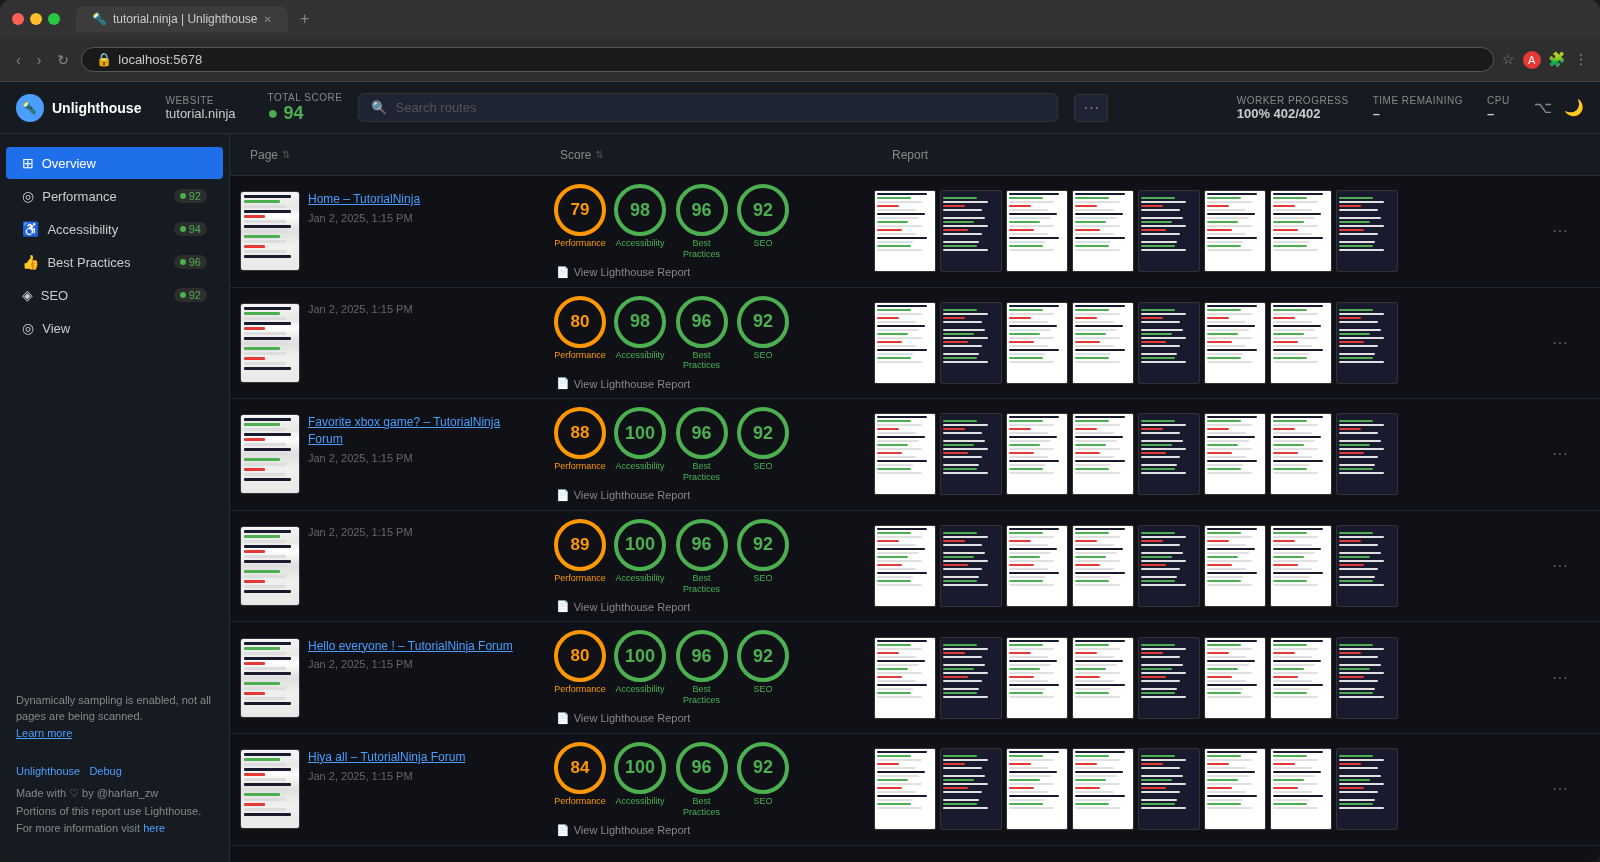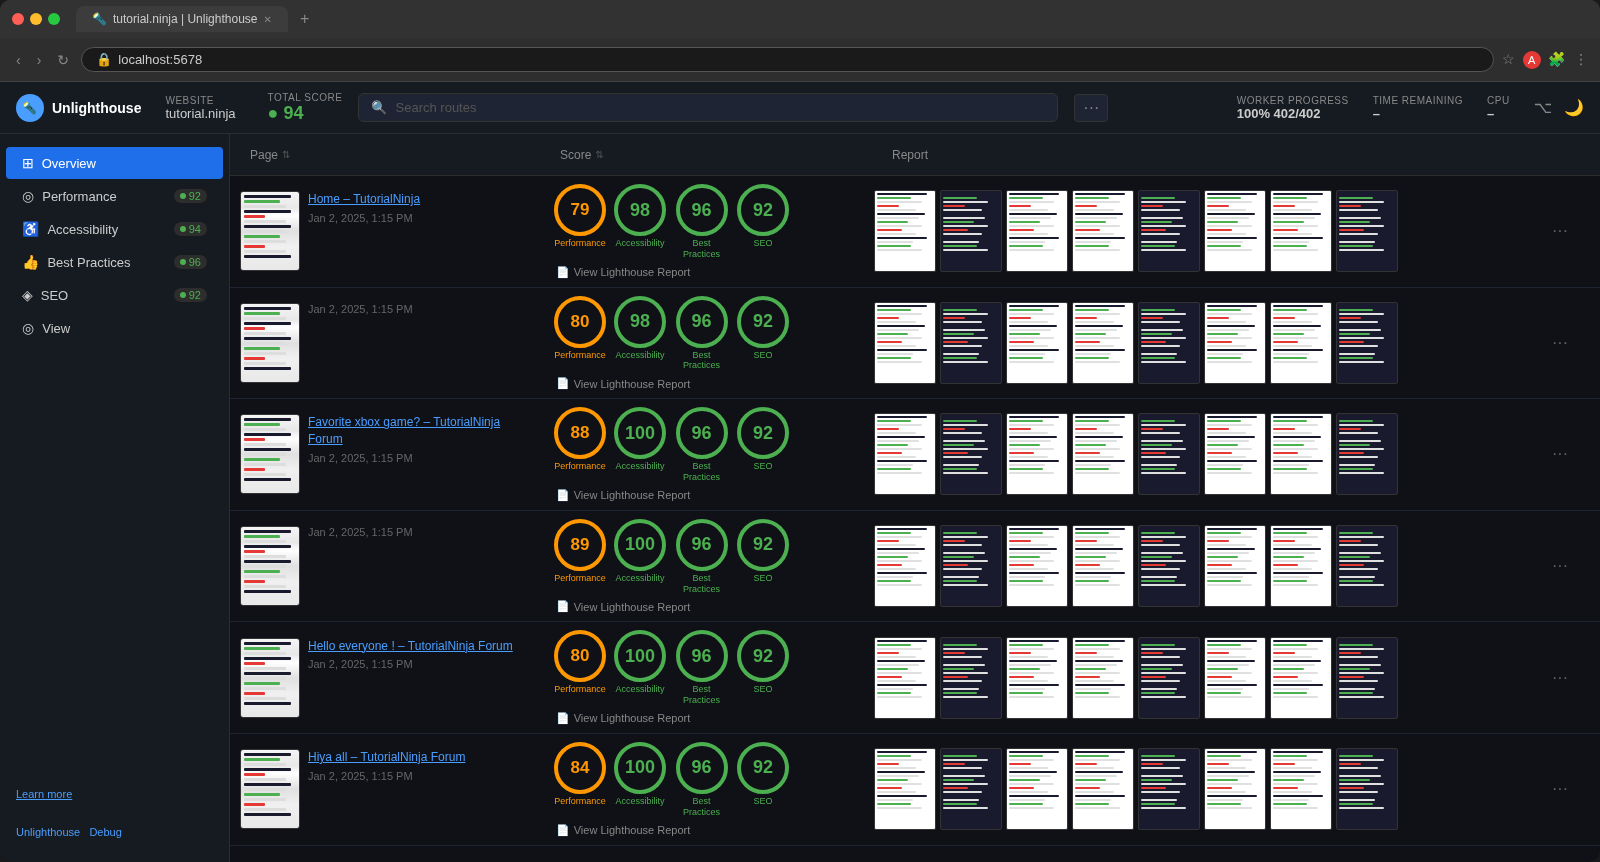--- a/index.html
+++ b/index.html
@@ -213,26 +213,33 @@
             <span class="sidebar-item-icon">◈</span>
             <span class="sidebar-item-label">SEO</span>
             <span class="sidebar-item-badge"><span class="badge-dot"></span>92</span>
           </div>
           <div class="sidebar-item">
             <span class="sidebar-item-icon">◎</span>
             <span class="sidebar-item-label">View</span>
           </div>
         </div>
         <div class="sidebar-notice">
+          <span>Dynamically sampling is enabled, not all pages are being scanned.</span>
           <br><a>Learn more</a>
         </div>
         <div class="sidebar-bottom">
           <a>Unlighthouse</a>
           &nbsp;
           <a>Debug</a>
+          <div class="made-with">
+            <div>Made with ♡ by @harlan_zw</div>
+            <div>
+              <span>Portions of this report use Lighthouse. For more information visit</span> <a>here</a>
+            </div>
+          </div>
         </div>
       </div>
 
       <div class="content">
 
         <div class="table-header">
           <div class="col-page">
             <span>Page</span>
             <span class="sort-icon">⇅</span>
           </div>

